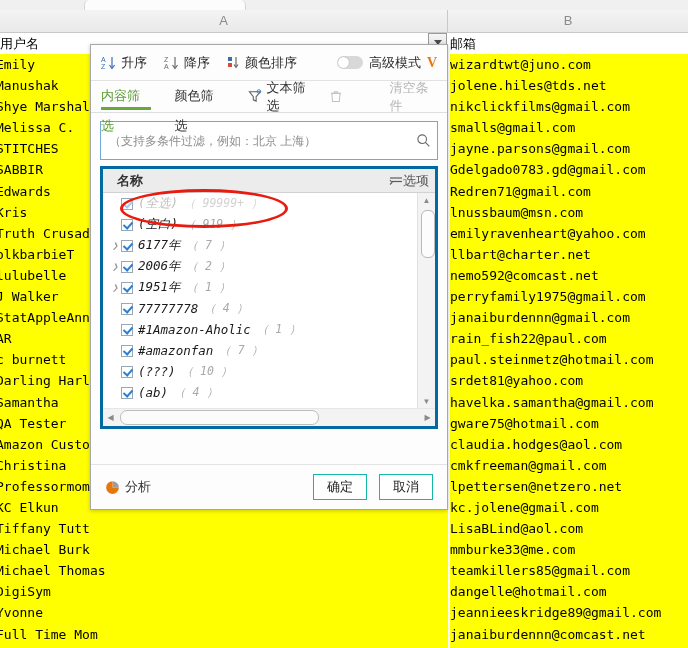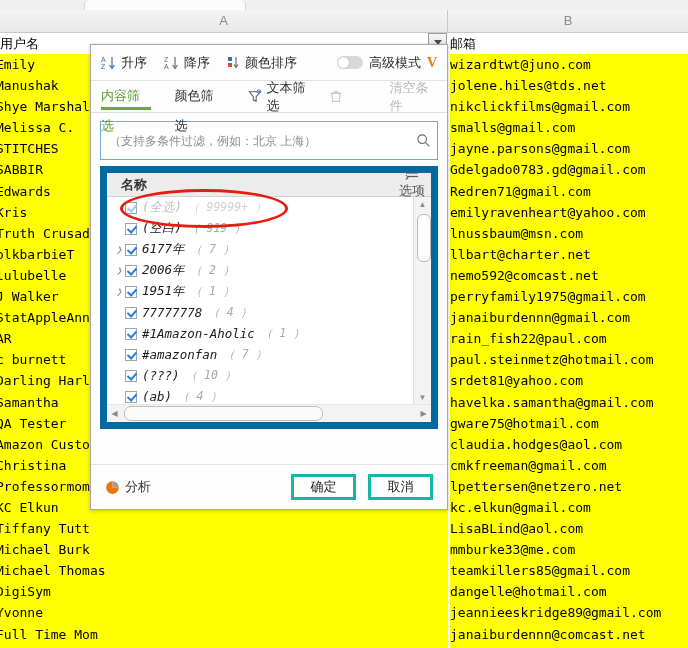--- a/index.html
+++ b/index.html
@@ -69,24 +69,24 @@
   .rt{display:flex;align-items:center;gap:4px;font-size:13px;color:#333;}
   .rt.disabled{color:#b6b6b6;gap:48px;}
 
   .search-wrap{padding:8px 9px 6px 9px;}
   .search-box{height:39px;border:1px solid #6fa8dc;background:#fff;display:flex;align-items:center;
      padding:0 6px;box-sizing:border-box;}
   .search-box input{border:0;outline:0;flex:1;font-size:12px;color:#8d8d8d;background:transparent;
      font-family:"Liberation Sans",sans-serif;}
   .search-box input::placeholder{color:#8d8d8d;}
 
-  .list-outer{margin:0 9px;border:7px solid #0369a1;background:#bef264;height:263px;box-sizing:border-box;position:relative;}
+  .list-outer{margin:0 9px;border:3px solid #0369a1;background:#bef264;height:263px;box-sizing:border-box;position:relative;}
   .list-head{height:24px;background:#ececec;border-bottom:1px solid #d2d2d2;display:flex;align-items:center;
      padding:0 6px 0 14px;box-sizing:border-box;font-size:13px;font-weight:bold;color:#333;}
-  .list-head .opt{margin-left:auto;display:flex;align-items:center;gap:0;font-weight:normal;color:#555;flex-direction:column;}
+  .list-head .opt{margin-left:auto;display:flex;align-items:center;gap:0;font-weight:normal;color:#555;}
   .list-body{position:absolute;left:0;top:24px;right:0;bottom:17px;overflow:hidden;background:#fff;}
   .li{height:21px;display:flex;align-items:center;padding-left:6px;font-size:12.5px;
       font-family:"DejaVu Sans Mono","Liberation Mono",monospace;color:#1a1a1a;white-space:nowrap;font-style:italic;}
   .arrow{width:12px;flex:0 0 12px;color:#9a9a9a;font-size:10px;text-align:center;}
   .cb{width:12px;height:12px;flex:0 0 12px;border:1px solid #9aa7b5;background:#fff;margin-right:5px;
       position:relative;box-sizing:border-box;}
   .cb.on:after{content:"";position:absolute;left:3px;top:0px;width:4px;height:7px;
       border:solid #2b7fd4;border-width:0 2px 2px 0;transform:rotate(42deg);}
   .cb.dim:after{border-color:#a9c9ea;}
   .li .cnt{color:#a8a8a8;margin-left:6px;font-size:11.5px;}
@@ -98,21 +98,21 @@
   .vbtn.bot{position:absolute;bottom:0;left:0;right:0;}
   .hscroll{position:absolute;left:0;right:0;bottom:0;height:17px;background:#f3f3f3;border-top:1px solid #e6e6e6;display:flex;align-items:center;}
   .hbtn{width:15px;text-align:center;color:#8a8a8a;font-size:8px;}
   .hthumb{height:13px;flex:0 0 197px;background:#fbfbfb;border:1px solid #bdbdbd;border-radius:7px;margin-left:2px;}
   .hspacer{flex:1;}
 
   .note{padding:9px 11px 0 11px;font-size:12.5px;color:#444;}
   .btnbar{position:absolute;left:0;right:0;bottom:0;height:45px;border-top:1px solid #e4e4e4;
      display:flex;align-items:center;padding:0 14px;box-sizing:border-box;}
   .analysis{display:flex;align-items:center;gap:5px;font-size:13px;color:#333;}
-  .dlg-btn{width:65px;height:26px;border:3px solid #14b8a6;background:#fff;font-size:13px;color:#222;
+  .dlg-btn{width:54px;height:26px;border:1px solid #14b8a6;background:#fff;font-size:13px;color:#222;
      display:flex;align-items:center;justify-content:center;box-sizing:border-box;}
   .dlg-btn.ok{margin-left:auto;margin-right:12px;}
 
   #ellipse{position:absolute;left:120px;top:189px;width:162px;height:33px;
      border:3px solid #e81b11;border-radius:50%;pointer-events:none;}
 </style>
 </head>
 <body>
 
 <div id="sheet">
@@ -163,35 +163,35 @@
       <div>J. Zee</div>
     </div>
   <div class="cells col-mails" id="mails-col">
       <div>wizardtwt@juno.com</div>
       <div>jolene.hiles@tds.net</div>
       <div>nikclickfilms@gmail.com</div>
       <div>smalls@gmail.com</div>
       <div>jayne.parsons@gmail.com</div>
       <div>Gdelgado0783.gd@gmail.com</div>
       <div>Redren71@gmail.com</div>
+      <div>lnussbaum@msn.com</div>
       <div>emilyravenheart@yahoo.com</div>
-      <div>lnussbaum@msn.com</div>
       <div>llbart@charter.net</div>
       <div>nemo592@comcast.net</div>
       <div>perryfamily1975@gmail.com</div>
       <div>janaiburdennn@gmail.com</div>
       <div>rain_fish22@paul.com</div>
       <div>paul.steinmetz@hotmail.com</div>
       <div>srdet81@yahoo.com</div>
       <div>havelka.samantha@gmail.com</div>
       <div>gware75@hotmail.com</div>
       <div>claudia.hodges@aol.com</div>
       <div>cmkfreeman@gmail.com</div>
       <div>lpettersen@netzero.net</div>
-      <div>kc.elkun@gmail.com</div>
+      <div>kc.jolene@gmail.com</div>
       <div>LisaBLind@aol.com</div>
       <div>mmburke33@me.com</div>
       <div>teamkillers85@gmail.com</div>
       <div>dangelle@hotmail.com</div>
       <div>jeannieeskridge89@gmail.com</div>
       <div>janaiburdennn@comcast.net</div>
       <div>seniorjgiam@yahoo.com</div>
     </div>
 
   <div class="mask-white" style="left:448px;top:33px;width:2px;height:615px;"></div>

